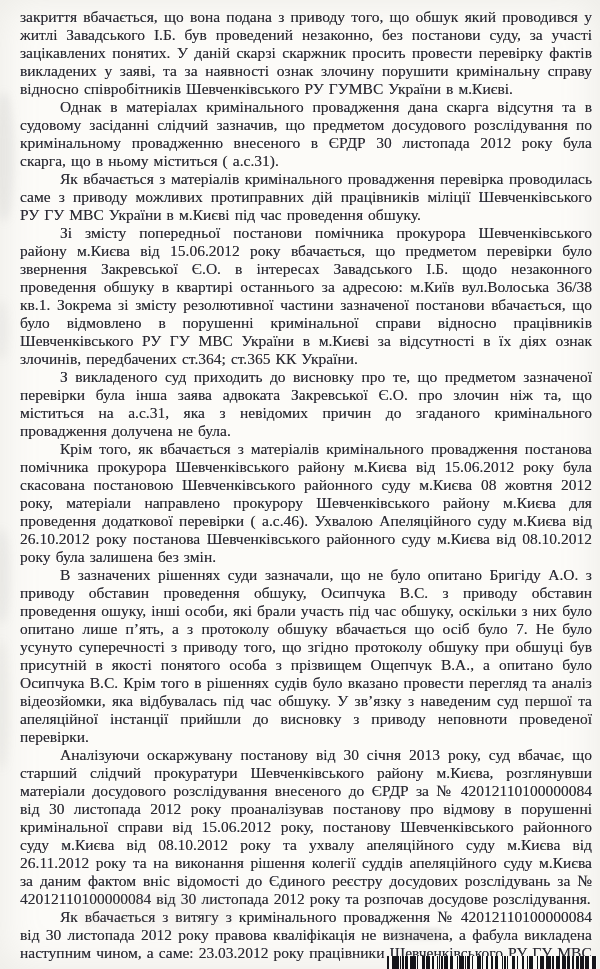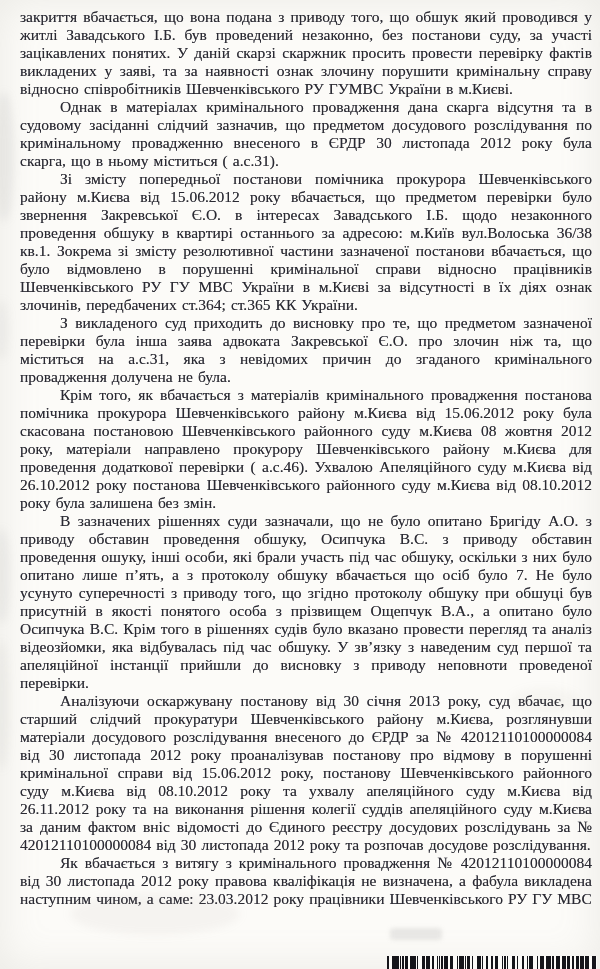--- a/index.html
+++ b/index.html
@@ -43,20 +43,21 @@
   .a6{left:390px;top:928px;width:52px;height:12px;border-radius:4px;background:rgba(130,130,128,0.16);filter:blur(2px);}
   .a7{left:510px;top:688px;width:70px;height:26px;background:rgba(150,148,142,0.06);}
 </style>
 </head>
 <body>
 
 <div class="page">
   <div class="content">
       <p class="para"><span>закриття вбачається, що вона подана з приводу того, що обшук який проводився у житлі Завадського І.Б. був проведений незаконно, без постанови суду, за участі зацікавлених понятих. У даній скарзі скаржник просить провести перевірку фактів викладених у заяві, та за наявності ознак злочину порушити кримінальну справу відносно співробітників Шевченківського РУ ГУМВС України в м.Києві.</span></p>
       <p class="para indent"><span>Однак в матеріалах кримінального провадження дана скарга відсутня та в судовому засіданні слідчий зазначив, що предметом досудового розслідування по кримінальному провадженню внесеного в ЄРДР 30 листопада 2012 року була скарга, що в ньому міститься ( а.с.31).</span></p>
+      <p class="para indent"><span>Як вбачається з матеріалів кримінального провадження перевірка проводилась саме з приводу можливих протиправних дій працівників міліції Шевченківського РУ ГУ МВС України в м.Києві під час проведення обшуку.</span></p>
       <p class="para indent"><span>Зі змісту попередньої постанови помічника прокурора Шевченківського району м.Києва від 15.06.2012 року вбачається, що предметом перевірки було звернення Закревської Є.О. в інтересах Завадського І.Б. щодо незаконного проведення обшуку в квартирі останнього за адресою: м.Київ вул.Волоська 36/38 кв.1. Зокрема зі змісту резолютивної частини зазначеної постанови вбачається, що було відмовлено в порушенні кримінальної справи відносно працівників Шевченківського РУ ГУ МВС України в м.Києві за відсутності в їх діях ознак злочинів, передбачених ст.364; ст.365 КК України.</span></p>
       <p class="para indent"><span>З викладеного суд приходить до висновку про те, що предметом зазначеної перевірки була інша заява адвоката Закревської Є.О. про злочин ніж та, що міститься на а.с.31, яка з невідомих причин до згаданого кримінального провадження долучена не була.</span></p>
       <p class="para indent"><span>Крім того, як вбачається з матеріалів кримінального провадження постанова помічника прокурора Шевченківського району м.Києва від 15.06.2012 року була скасована постановою Шевченківського районного суду м.Києва 08 жовтня 2012 року, матеріали направлено прокурору Шевченківського району м.Києва для проведення додаткової перевірки ( а.с.46). Ухвалою Апеляційного суду м.Києва від 26.10.2012 року постанова Шевченківського районного суду м.Києва від 08.10.2012 року була залишена без змін.</span></p>
       <p class="para indent"><span>В зазначених рішеннях суди зазначали, що не було опитано Бригіду А.О. з приводу обставин проведення обшуку, Осипчука В.С. з приводу обставин проведення ошуку, інші особи, які брали участь під час обшуку, оскільки з них було опитано лише п’ять, а з протоколу обшуку вбачається що осіб було 7. Не було усунуто суперечності з приводу того, що згідно протоколу обшуку при обшуці був присутній в якості понятого особа з прізвищем Ощепчук В.А., а опитано було Осипчука В.С. Крім того в рішеннях судів було вказано провести перегляд та аналіз відеозйомки, яка відбувалась під час обшуку. У зв’язку з наведеним суд першої та апеляційної інстанції прийшли до висновку з приводу неповноти проведеної перевірки.</span></p>
       <p class="para indent"><span>Аналізуючи оскаржувану постанову від 30 січня 2013 року, суд вбачає, що старший слідчий прокуратури Шевченківського району м.Києва, розглянувши </span><span class="b">матеріали</span><span> досудового розслідування </span><span class="b">внесеного</span><span> до ЄРДР за № 42012110100000084 від </span><span class="b">30 листопада 2012 року</span><span> проаналізував постанову про відмову в порушенні кримінальної </span><span class="b">справи від</span><span> 15.06.2012 року, постанову Шевченківського районного суду м.Києва від </span><span class="b">08.10.2012 року</span><span> та ухвалу апеляційного суду м.Києва від 26.11.2012 року та на </span><span class="b">виконання рішення</span><span> колегії суддів апеляційного суду м.Києва за даним фактом вніс </span><span class="b">відомості</span><span> до Єдиного реєстру досудових розслідувань за № 42012110100000084 від 30 </span><span class="b">листопада 2012 року та розпочав досудове розслідування.</span></p>
       <p class="para indent"><span>Як вбачається з витягу з кримінального провадження № 42012110100000084 від </span><span class="b">30 листопада 2012 року правова кваліфікація не визначена, а фабула викладена наступним чином, а саме: 23.03.2012 року</span><span> працівники Шевченківського РУ ГУ МВС</span></p>
     </div>
 
   <div class="artifact a1"></div>
   <div class="artifact a2"></div>

